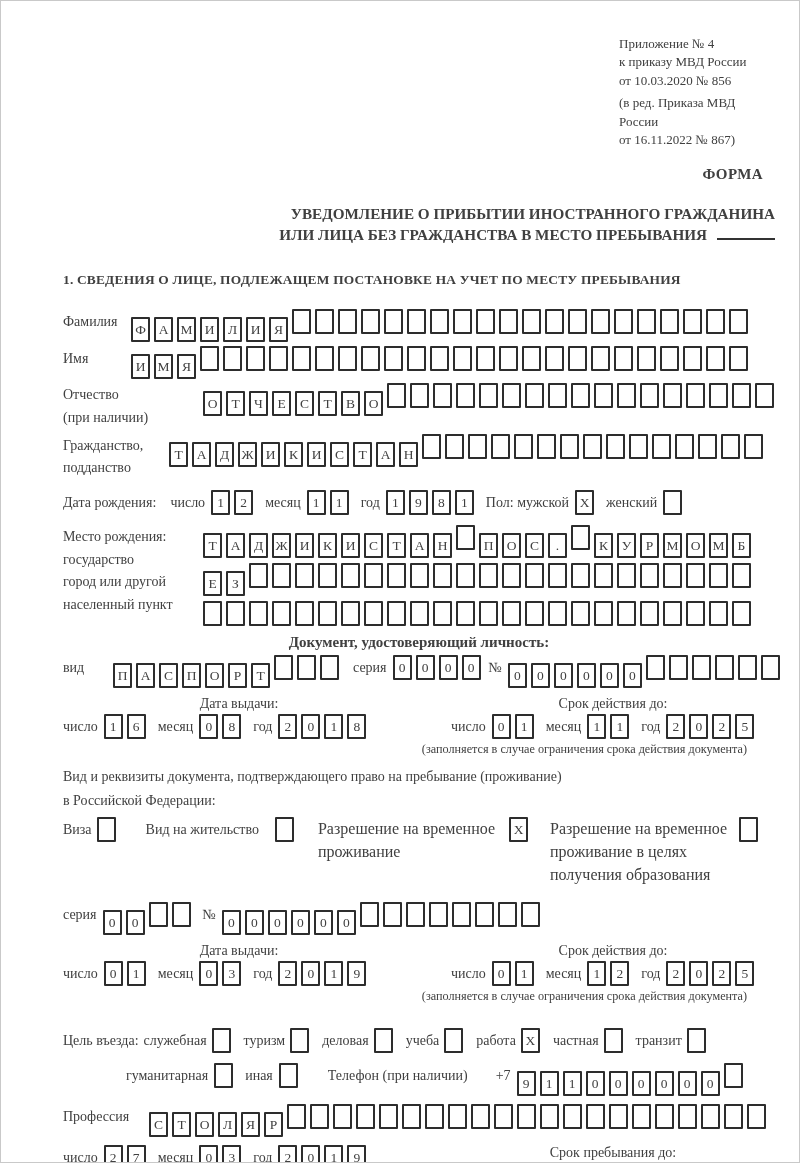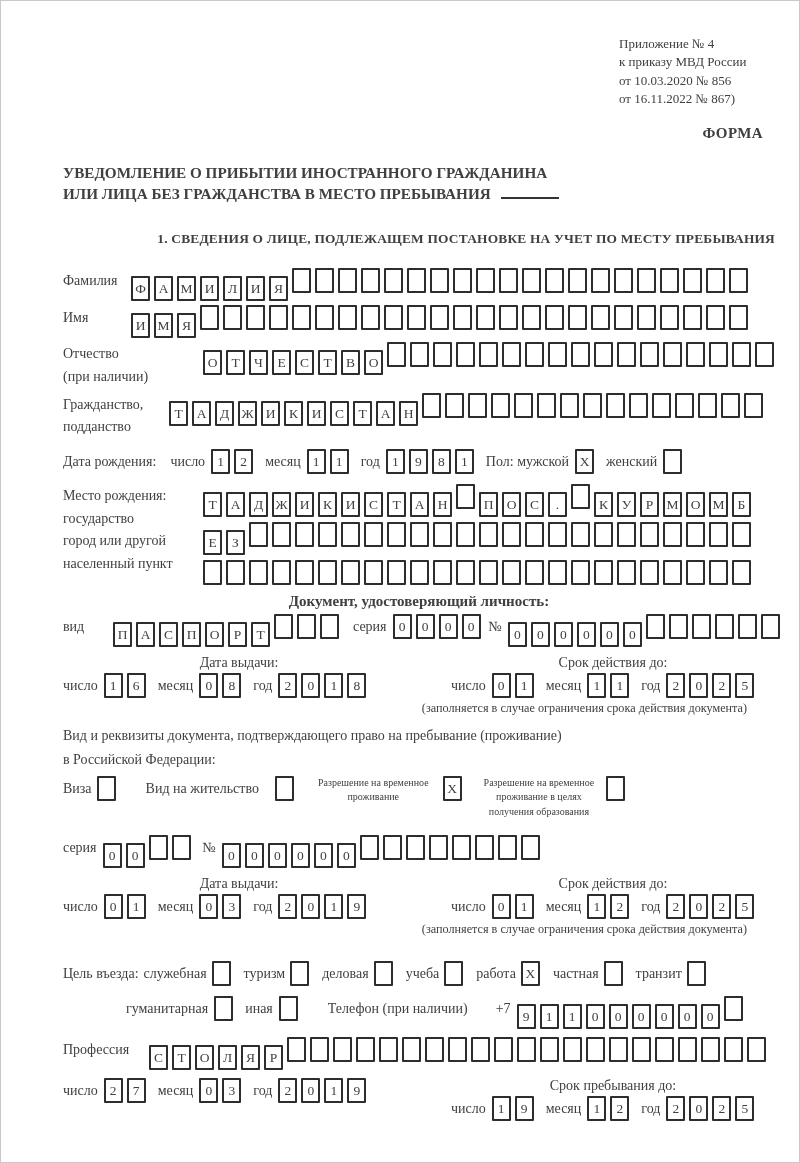--- a/index.html
+++ b/index.html
@@ -2,57 +2,58 @@
 <html><head>
 <meta charset="utf-8">
 <style>
   html,body{margin:0;padding:0;background:#9a9a9a;}
   .page{position:relative;width:800px;height:1163px;background:#fff;border:1px solid #c9c9c9;
         box-sizing:border-box;padding:34px 24px 32px 62px;
         font-family:"Liberation Serif","DejaVu Serif",serif;color:#404040;overflow:hidden;}
   .appendix{margin-left:556px;font-size:13px;line-height:1.42;}
   .appendix .gap{margin-top:4px;}
   .forma{text-align:right;padding-right:12px;font-weight:bold;font-size:15px;margin-top:16px;letter-spacing:.4px;}
-  .title{text-align:left;font-weight:bold;font-size:15.2px;margin-top:20px;line-height:1.4;}
+  .title{text-align:right;font-weight:bold;font-size:15.2px;margin-top:20px;line-height:1.4;}
   .blank-line{display:inline-block;width:58px;border-bottom:2px solid #333;margin-left:10px;vertical-align:baseline;}
-  .section-heading{font-weight:bold;font-size:13.4px;margin-top:27px;text-align:right;letter-spacing:.2px;}
+  .section-heading{font-weight:bold;font-size:13.4px;margin-top:27px;text-align:left;letter-spacing:.2px;}
   .sp{height:21px;}
   .frow{display:flex;align-items:flex-start;margin-bottom:4px;}
   .flabel{font-size:14px;line-height:25px;flex:0 0 auto;}
   .ml2{line-height:1.62;padding-top:1px;}
   .w68{width:68px}.w140{width:140px}.w106{width:106px}.w50{width:50px}.w86{width:86px}
   .cells{white-space:nowrap;flex:0 0 auto;}
   .cell{display:inline-block;box-sizing:border-box;width:19px;height:25px;border:2px solid #2d2d2d;
         border-radius:1px;margin-right:4px;text-align:center;font-size:13.5px;line-height:21px;background:#fff;}
   .dl{font-size:14px;line-height:25px;margin-right:6px;text-align:center;}
   .dl.mlft{margin-left:8px;}
   .dates{display:flex;margin-top:8px;}
   .dcol.left{width:352px;flex:0 0 auto;}
   .dcol.right{flex:1;padding-left:36px;}
   .dhead{font-size:14px;text-align:center;margin-bottom:2px;}
   .dline{display:flex;align-items:flex-start;}
   .note{font-size:12.2px;text-align:right;padding-right:28px;margin:3px 0 8px;}
   .para{font-size:14px;line-height:1.7;margin-top:6px;}
   .permits{display:flex;align-items:flex-start;margin-top:4px;}
   .permits .plab{font-size:14px;line-height:25px;}
-  .permits .multi{font-size:10px;line-height:1.45;text-align:center;}
+  .permits .multi{font-size:16px;line-height:1.45;}
   .purpose{display:flex;align-items:flex-start;margin-top:24px;flex-wrap:nowrap;}
   .purpose .plab{font-size:14px;line-height:25px;margin-right:5px;}
   .purpose .cells{margin-right:9px;}
   .phone-line{display:flex;align-items:flex-start;margin-top:6px;margin-left:63px;}
 </style>
 </head>
 <body>
 
 <div class="page">
 
   <div class="appendix">
     <div>Приложение № 4</div>
     <div>к приказу МВД России</div>
     <div>от 10.03.2020 № 856</div>
+    <div class="gap">(в ред. Приказа МВД России</div>
     <div>от 16.11.2022 № 867)</div>
   </div>
 
   <div class="forma">ФОРМА</div>
 
   <div class="title">
     <div>УВЕДОМЛЕНИЕ О ПРИБЫТИИ ИНОСТРАННОГО ГРАЖДАНИНА</div>
     <div><span>ИЛИ ЛИЦА БЕЗ ГРАЖДАНСТВА В МЕСТО ПРЕБЫВАНИЯ</span><span class="blank-line"></span></div>
   </div>
 

